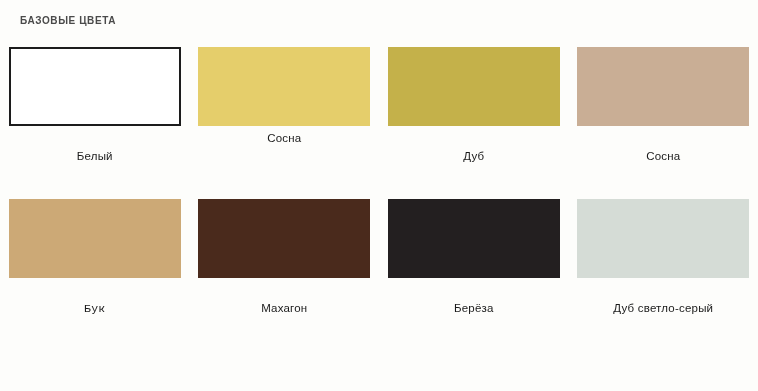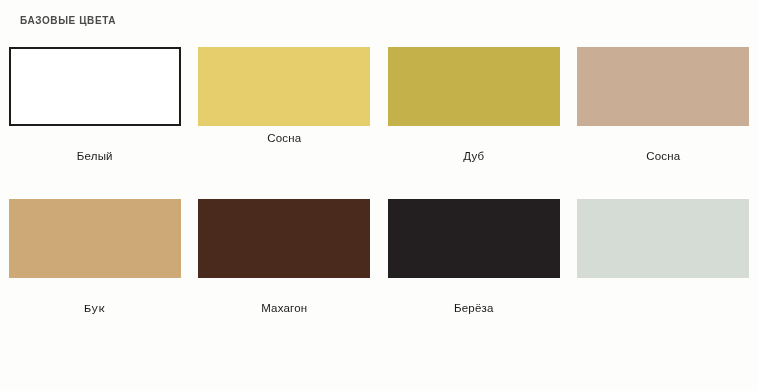--- a/index.html
+++ b/index.html
@@ -122,18 +122,19 @@
         <div class="swatch-label" style="color: rgb(26, 26, 26);">Махагон</div>
       </div>
 
       <div class="swatch-cell">
         <div class="swatch-chip" style="background: rgb(35, 31, 32);"></div>
         <div class="swatch-label" style="color: rgb(26, 26, 26);">Берёза</div>
       </div>
 
       <div class="swatch-cell">
         <div class="swatch-chip" style="background: rgb(213, 220, 214);"></div>
+        <div class="swatch-label" style="color: rgb(26, 26, 26);">Дуб светло-серый</div>
       </div>
 
     </div>
 
   </div>
 </div>
 
 </body></html>

